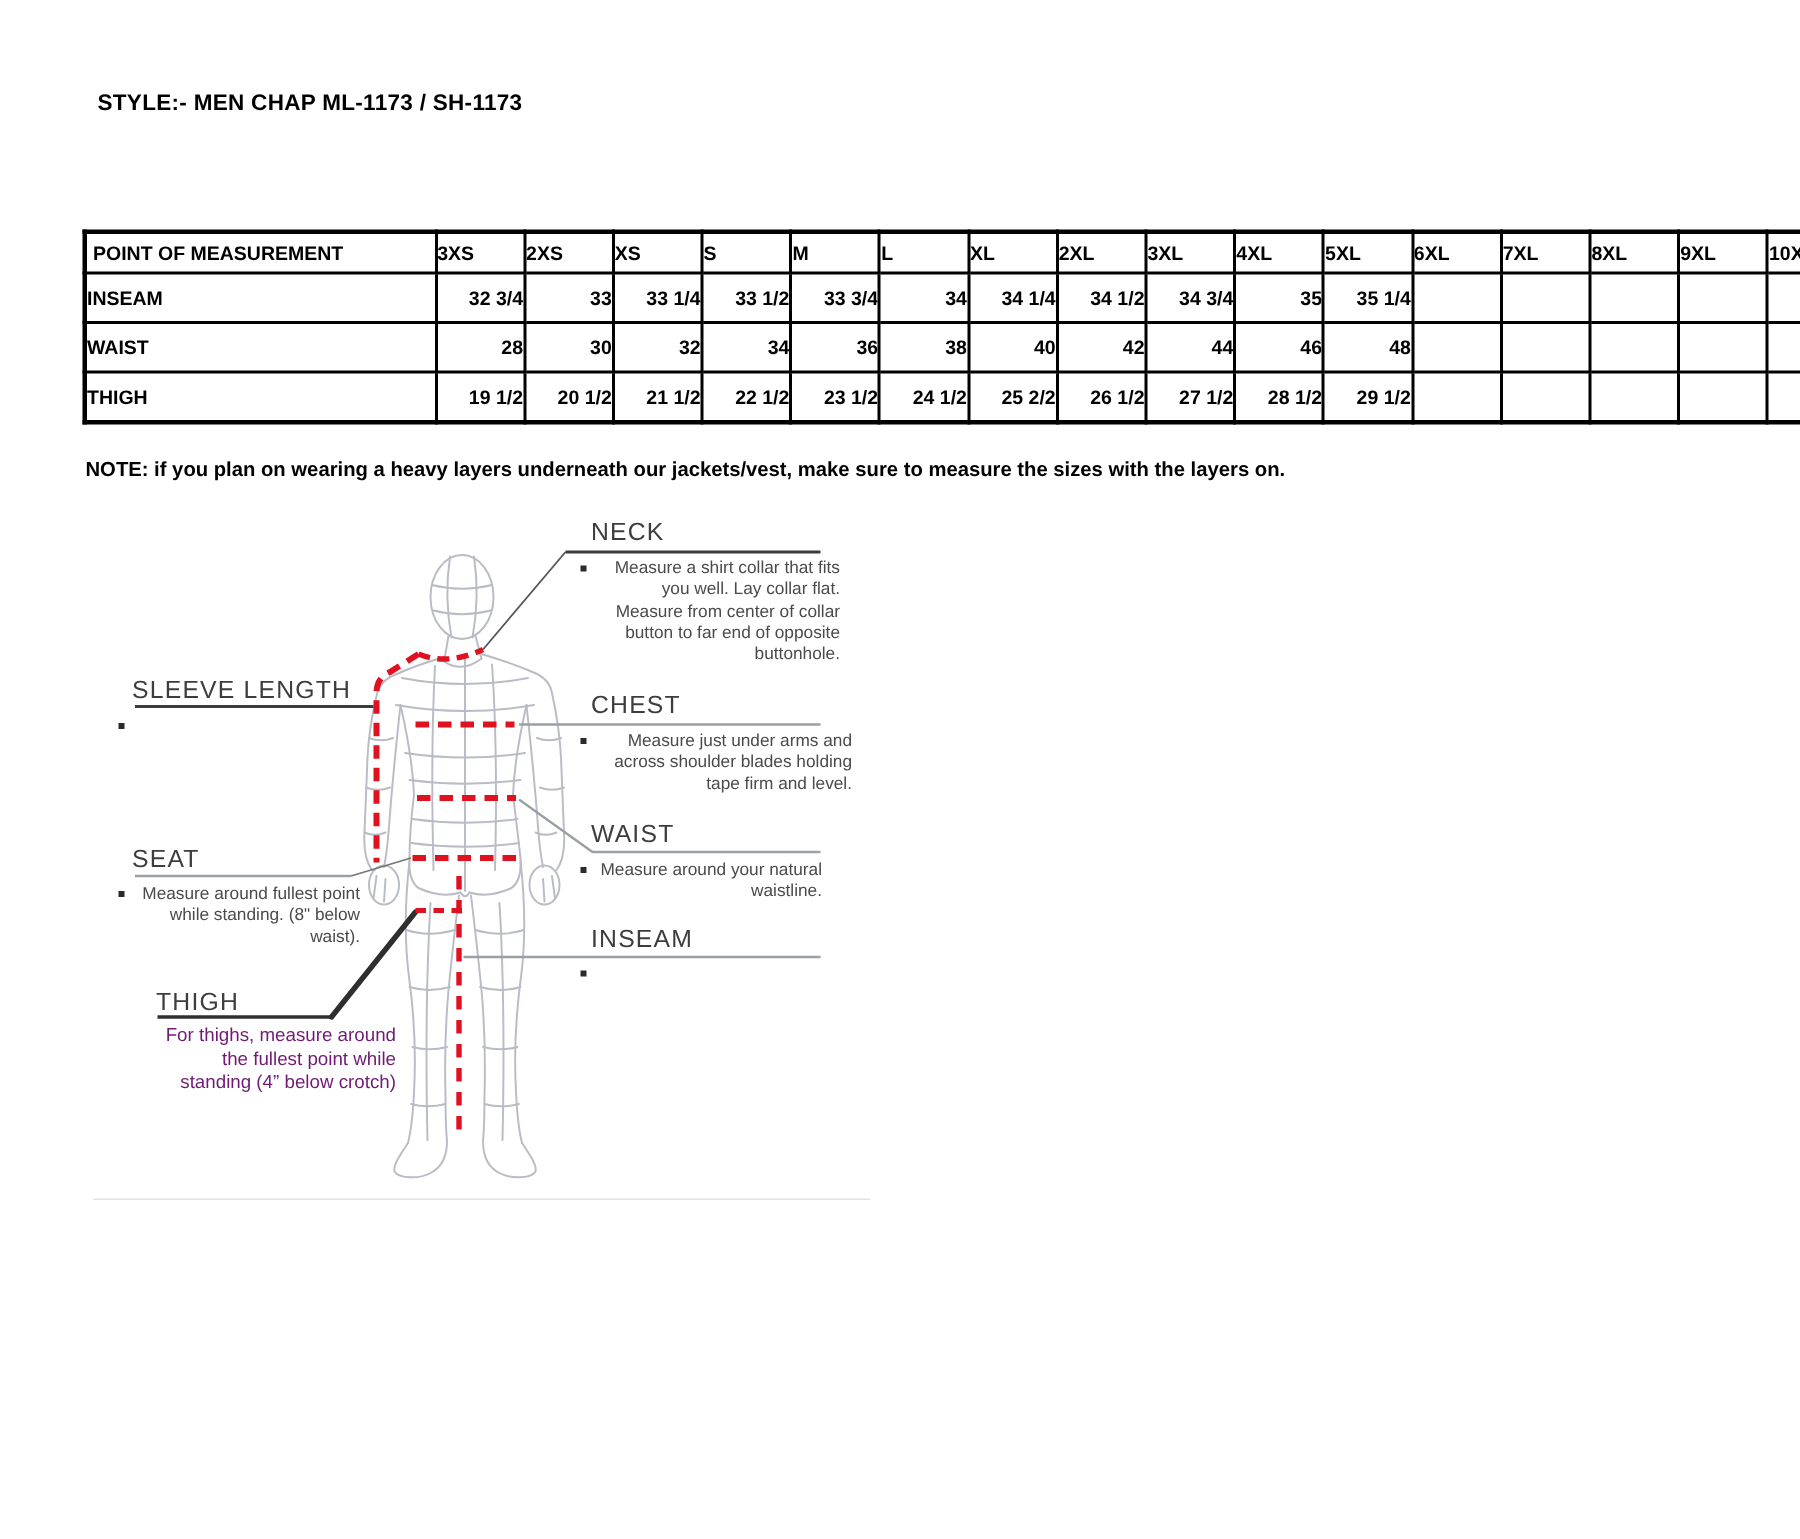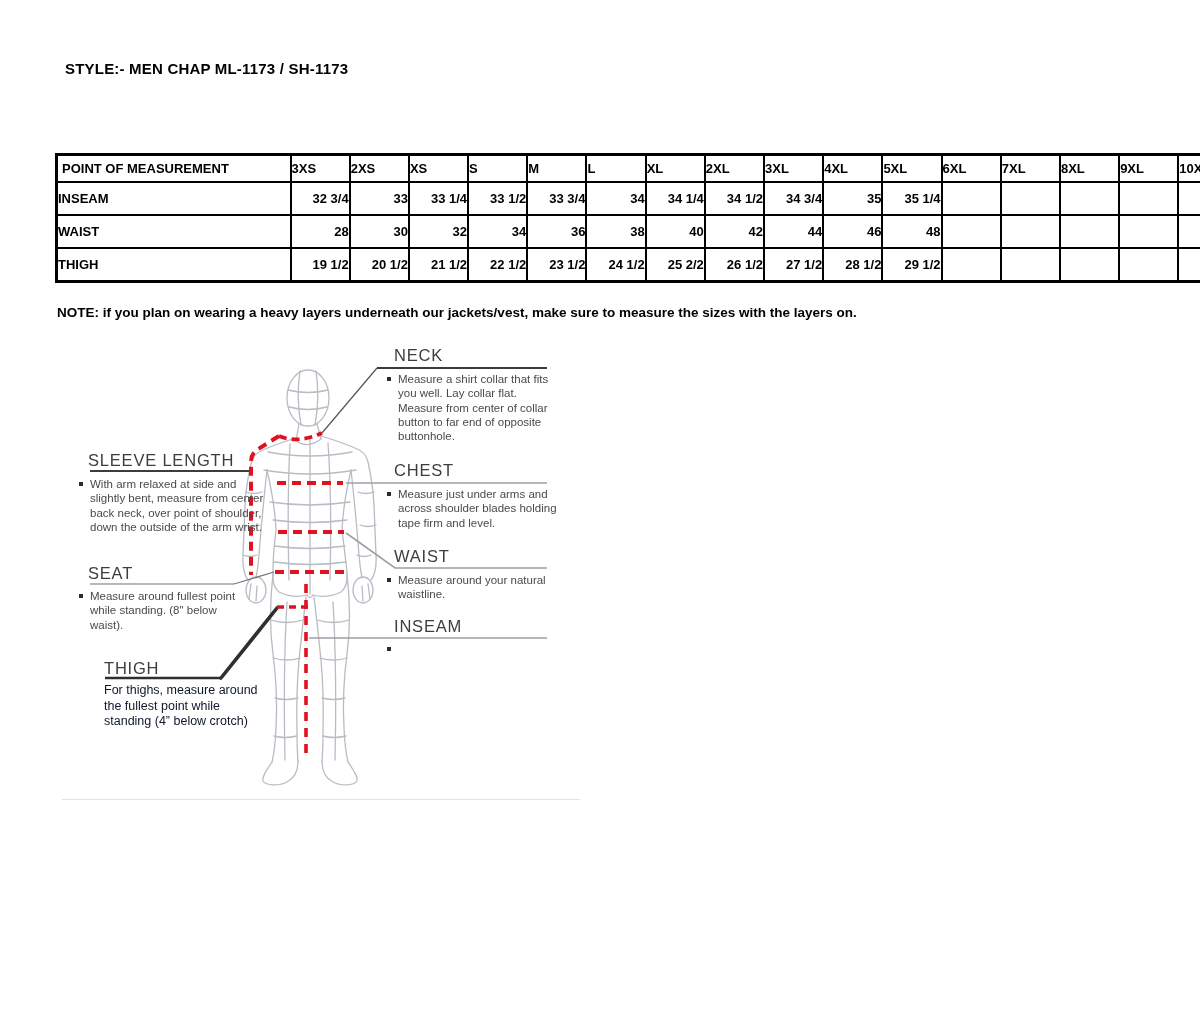--- a/index.html
+++ b/index.html
@@ -17,29 +17,29 @@
   table.size-table th,table.size-table td{border:2px solid #000;font-size:13px;
                    font-weight:bold;vertical-align:middle;overflow:hidden;
                    white-space:nowrap;padding:0;}
   table.size-table th{height:25px;text-align:left;}
   table.size-table th.c0{text-align:left;padding-left:4px;}
   table.size-table td{height:31px;}
   td.rowlabel{text-align:left;padding-left:4px;}
   td.val{text-align:right;padding-left:7px;}
   tr.r-center td.val{text-align:right;padding-left:0;}
 
-  .diagram{position:absolute;left:0;top:0;width:1088px;height:1026px;}
+  .diagram{position:absolute;left:0;top:0;width:1088px;height:1026px;text-align:right;}
   .fig-svg{position:absolute;left:70px;top:340px;}
   .sec-h{position:absolute;font-size:16.5px;letter-spacing:.8px;
          color:var(--heading-text,#3d3d3d);white-space:nowrap;}
   .sec-b{position:absolute;font-size:11.5px;line-height:14.3px;
          color:var(--body-text,#4a4a4a);padding-left:12px;}
   .sec-b .bullet{position:absolute;left:1px;top:4.5px;width:4px;height:4px;
                  background:#2b2b2b;}
-  .sec-b.no-bullet{padding-left:0;font-size:12.5px;line-height:15.5px;color:#0f172a;}
+  .sec-b.no-bullet{padding-left:0;font-size:12.5px;line-height:15.5px;color:#701a75;}
   .img-edge{position:absolute;left:62px;top:799px;width:518px;height:1px;
             background:#e3e3e5;}
 </style>
 </head>
 <body>
 
 <div class="page-title">STYLE:- MEN CHAP ML-1173 / SH-1173</div>
 
 <table class="size-table">
   <colgroup>
@@ -229,21 +229,20 @@
   </div>
 
   <div class="sec-h" style="left:394px;top:617px">INSEAM</div>
   <div class="sec-b" style="left:386px;top:642px;width:168px">
     <span class="bullet"></span>
   </div>
 
   <div class="sec-h" style="left:88px;top:451px">SLEEVE LENGTH</div>
   <div class="sec-b" style="left:78px;top:477px;width:175px">
     <span class="bullet"></span>
-    <span>With arm relaxed at side and slightly bent, measure from center back neck, over point of shoulder, down the outside of the arm wrist.</span>
   </div>
 
   <div class="sec-h" style="left:88px;top:564px">SEAT</div>
   <div class="sec-b" style="left:78px;top:589px;width:150px">
     <span class="bullet"></span>
     <span>Measure around fullest point while standing. (8" below waist).</span>
   </div>
 
   <div class="sec-h" style="left:104px;top:659px">THIGH</div>
   <div class="sec-b no-bullet" style="left:104px;top:683px;width:160px">

